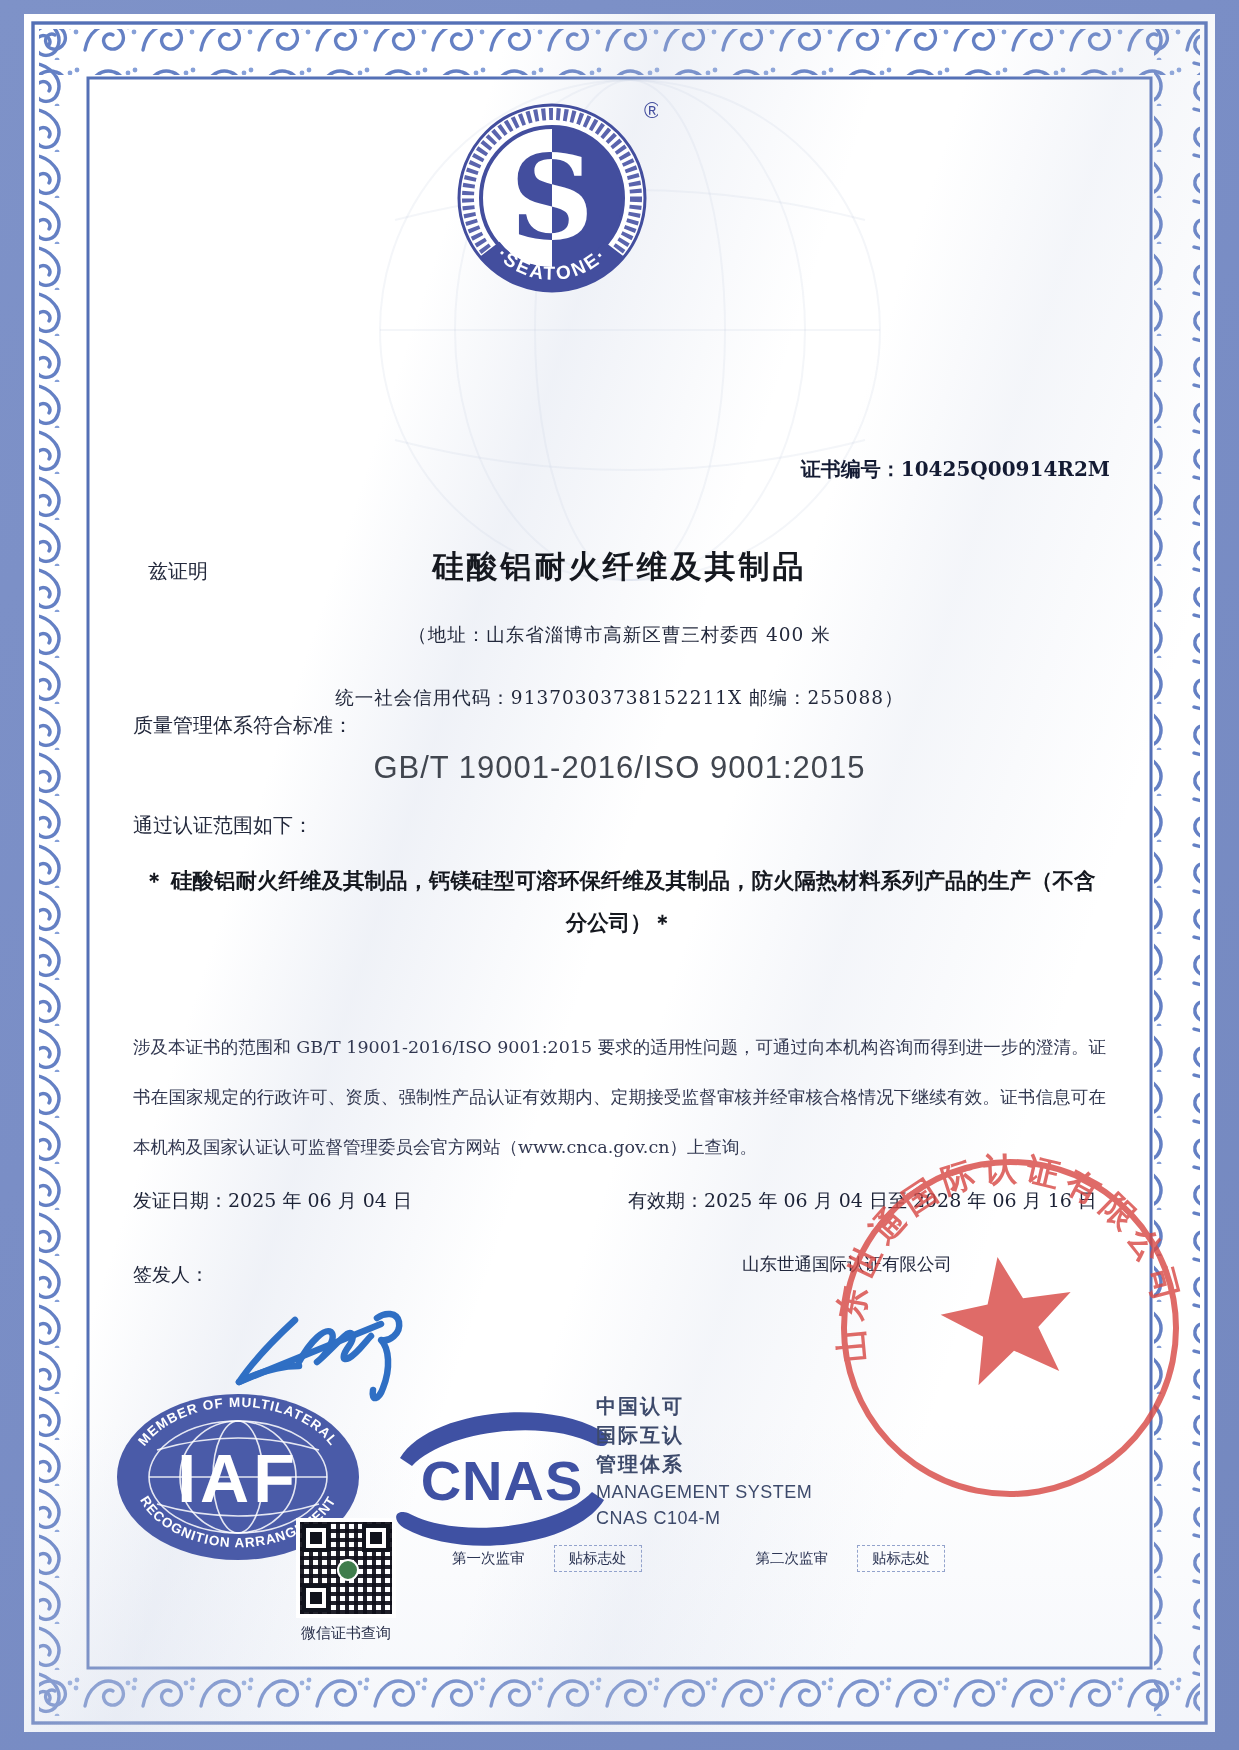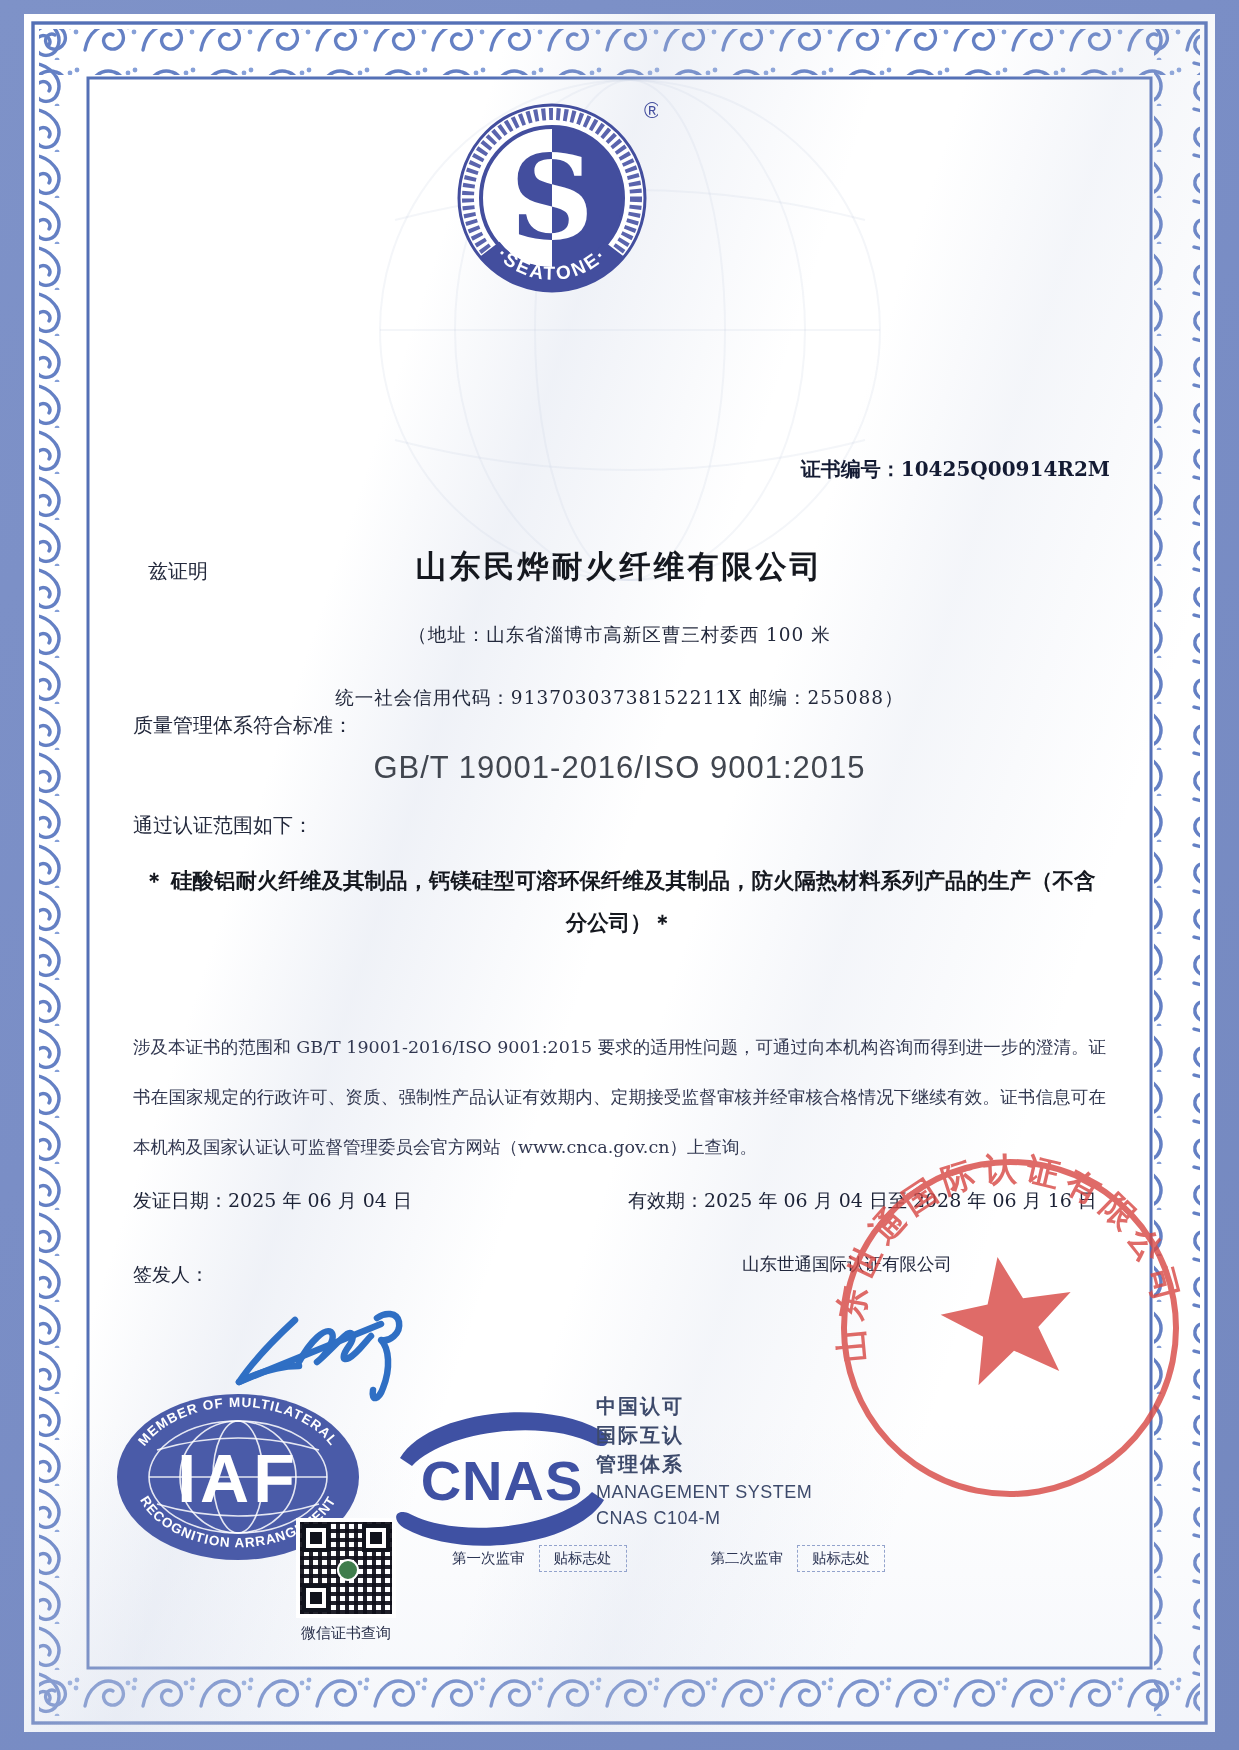--- a/index.html
+++ b/index.html
@@ -55,21 +55,21 @@
          repeating-linear-gradient(0deg, rgba(14,14,24,.92) 0 4px, transparent 4px 9px),
          repeating-linear-gradient(90deg, rgba(14,14,24,.92) 0 4px, #fff 4px 9px);
        outline:4px solid #fff;}
   .finder{ position:absolute; width:20px; height:20px; border:4px solid #10131c; background:#fff;}
   .finder > div{ position:absolute; left:4px; top:4px; width:12px; height:12px; background:#10131c;}
   .f1{left:2px;top:2px;} .f2{right:2px;top:2px;} .f3{left:2px;bottom:2px;}
   .qrlogo{ position:absolute; left:37px; top:37px; width:18px; height:18px; border-radius:50%;
            background:#3f7d4c; border:2px solid #fff;}
   .qrcaption{ top:1624px; left:286px; width:120px; text-align:center; font-size:15px; color:#262d48;}
 
-  .auditrow{ top:1545px; left:452px; display:flex; align-items:center; gap:14px;
+  .auditrow{ top:1545px; left:452px; display:flex; align-items:center; gap:29px;
              font-size:14.5px; color:#2c3554;}
   .auditbox{ border:1.6px dashed #93a3cc; padding:3px 14px; color:#2c3554; font-size:14.5px;}
   .gap{ width:56px; }
   .footerlines{ top:1582px; left:330px; width:730px; text-align:center; font-size:15px;
                 color:#2c3250; line-height:33px;}
   .sig{ position:absolute; left:225px; top:1270px; }
   .stamp{ position:absolute; left:815px; top:1128px; opacity:.82; }
   .logo{ position:absolute; left:452px; top:92px; }
   .iaf{ position:absolute; left:112px; top:1390px; }
   .cnas{ position:absolute; left:386px; top:1404px; }
@@ -138,22 +138,22 @@
       <textPath href="#seatoneArc" startOffset="50%" text-anchor="middle">·SEATONE·</textPath>
     </text>
     <text x="192" y="26" font-size="22" fill="#434e9e" font-family="Liberation Sans, DejaVu Sans, sans-serif">®</text>
   </svg>
 
   <div class="abs certno">
     <span>证书编号：</span><span>10425Q00914R2M</span>
   </div>
 
   <div class="abs certify">兹证明</div>
-  <div class="abs center company">山东民烨耐火纤维有限公司</div>
-  <div class="abs center addr1">（地址：山东省淄博市高新区曹三村委西 100 米</div>
+  <div class="abs center company">硅酸铝耐火纤维及其制品</div>
+  <div class="abs center addr1">（地址：山东省淄博市高新区曹三村委西 400 米</div>
   <div class="abs center addr2">统一社会信用代码：91370303738152211X 邮编：255088）</div>
 
   <div class="abs stdlabel">质量管理体系符合标准：</div>
   <div class="abs center standard">GB/T 19001-2016/ISO 9001:2015</div>
 
   <div class="abs scopelabel">通过认证范围如下：</div>
   <div class="abs center scope">＊ 硅酸铝耐火纤维及其制品，钙镁硅型可溶环保纤维及其制品，防火隔热材料系列产品的生产（不含分公司）＊</div>
 
   <div class="abs notice">涉及本证书的范围和 GB/T 19001-2016/ISO 9001:2015 要求的适用性问题，可通过向本机构咨询而得到进一步的澄清。证书在国家规定的行政许可、资质、强制性产品认证有效期内、定期接受监督审核并经审核合格情况下继续有效。证书信息可在本机构及国家认证认可监督管理委员会官方网站（www.cnca.gov.cn）上查询。</div>
 

